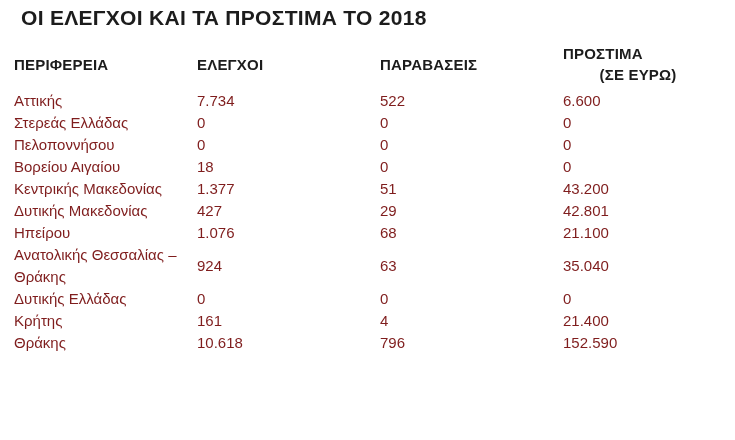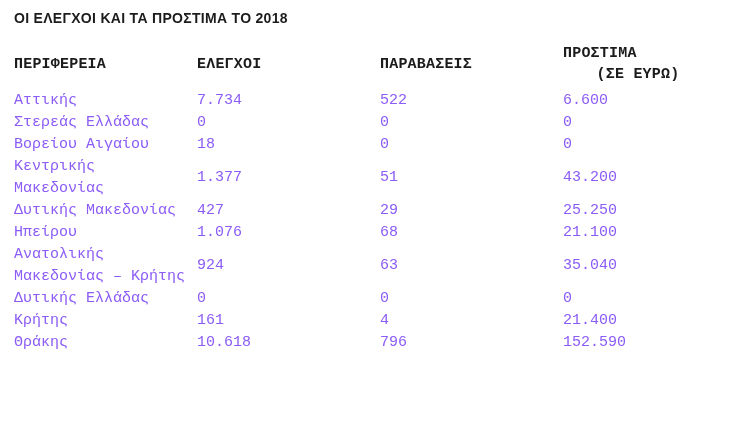--- a/index.html
+++ b/index.html
@@ -8,50 +8,49 @@
   }
   body {
     width: 735px;
     height: 440px;
     box-sizing: border-box;
     padding: 8px 14px 0 14px;
     overflow: hidden;
     font-family: "Liberation Sans", "DejaVu Sans", sans-serif;
   }
   .title {
-    font-size: 14px;
+    font-size: 21px;
     font-weight: 700;
     color: #1c1c1c;
     letter-spacing: 0.3px;
     line-height: 20px;
-    margin: 0 0 15px 0;
+    margin: 0 0 15px 7px;
   }
   table.data-table {
     width: 707px;
     table-layout: fixed;
     border-collapse: collapse;
     border-spacing: 0;
-    font-family: Liberation Mono, monospace;
   }
   col.c1, col.c2, col.c3 { width: 183px; }
   col.c4 { width: auto; }
   th {
     text-align: left;
     vertical-align: middle;
     font-size: 15px;
     font-weight: 700;
     color: #1c1c1c;
     line-height: 21px;
     padding: 0 8px 5px 0;
     letter-spacing: 0.2px;
   }
   th .sublabel { display: block; font-weight: 700; text-align: center; }
   td {
     font-size: 15px;
-    color: #8b5cf6;
+    color: #7f1d1d;
     line-height: 22px;
     vertical-align: middle;
     padding: 0 8px 0 0;
   }
 </style>
 </head>
 <body>
 
 <div class="page">
   <h1 class="title">ΟΙ ΕΛΕΓΧΟΙ ΚΑΙ ΤΑ ΠΡΟΣΤΙΜΑ ΤΟ 2018</h1>
@@ -78,45 +77,51 @@
           <td>522</td>
           <td>6.600</td>
         </tr>
         <tr>
           <td>Στερεάς Ελλάδας</td>
           <td>0</td>
           <td>0</td>
           <td>0</td>
         </tr>
         <tr>
+          <td>Πελοποννήσου</td>
+          <td>0</td>
+          <td>0</td>
+          <td>0</td>
+        </tr>
+        <tr>
           <td>Βορείου Αιγαίου</td>
           <td>18</td>
           <td>0</td>
           <td>0</td>
         </tr>
         <tr>
           <td>Κεντρικής Μακεδονίας</td>
           <td>1.377</td>
           <td>51</td>
           <td>43.200</td>
         </tr>
         <tr>
           <td>Δυτικής Μακεδονίας</td>
           <td>427</td>
           <td>29</td>
-          <td>25.250</td>
+          <td>42.801</td>
         </tr>
         <tr>
           <td>Ηπείρου</td>
           <td>1.076</td>
           <td>68</td>
           <td>21.100</td>
         </tr>
         <tr>
-          <td>Ανατολικής Μακεδονίας – Κρήτης</td>
+          <td>Ανατολικής Θεσσαλίας – Θράκης</td>
           <td>924</td>
           <td>63</td>
           <td>35.040</td>
         </tr>
         <tr>
           <td>Δυτικής Ελλάδας</td>
           <td>0</td>
           <td>0</td>
           <td>0</td>
         </tr>

